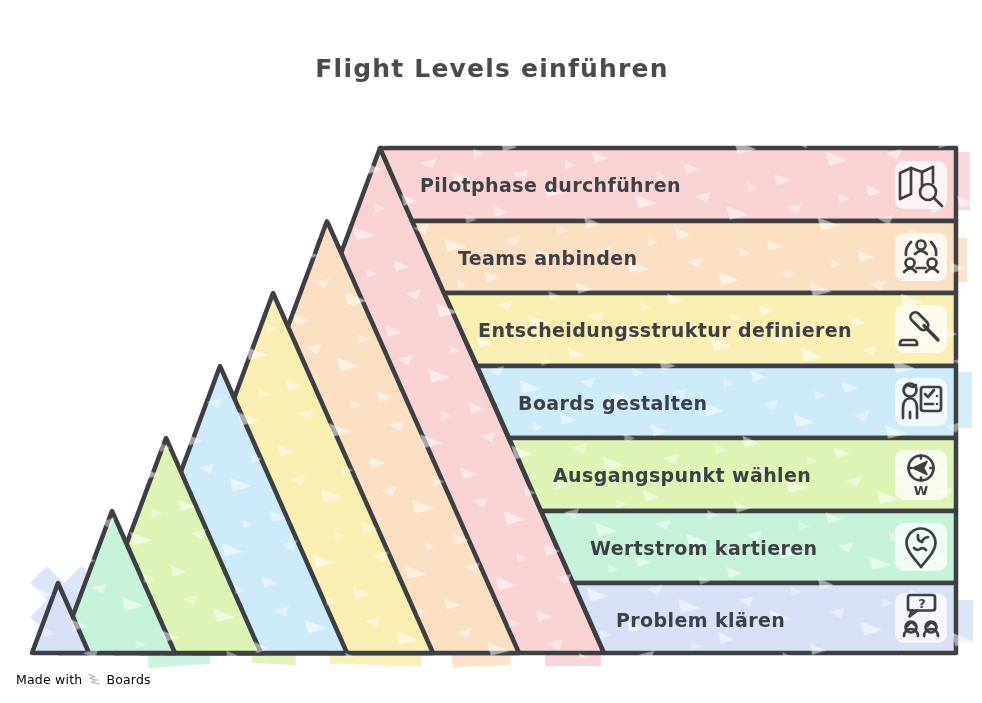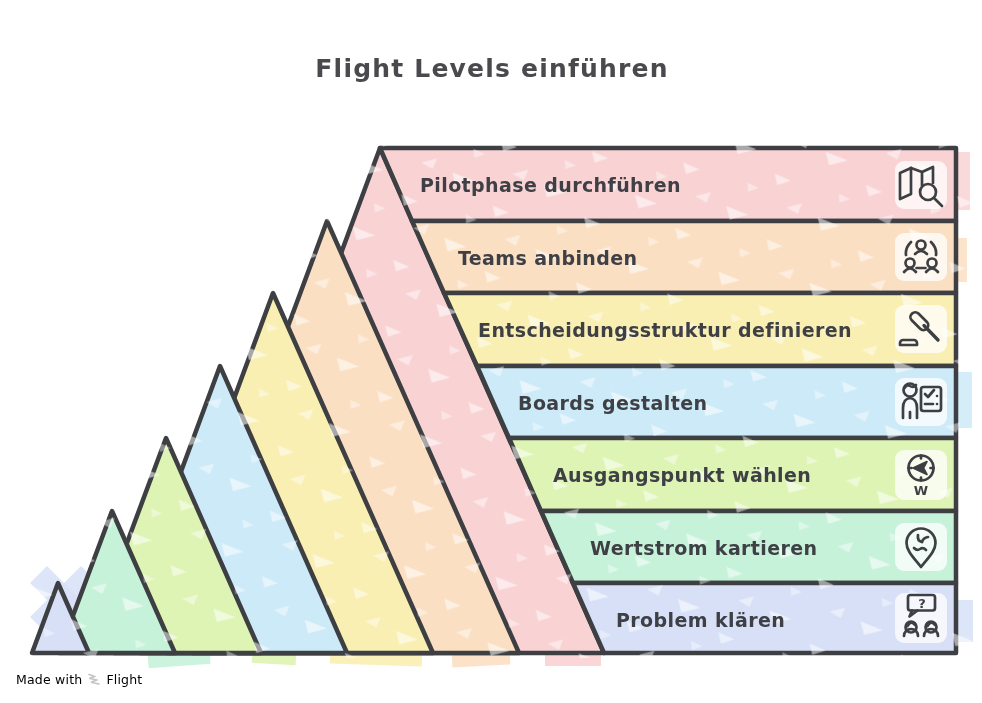--- a/index.html
+++ b/index.html
@@ -171,15 +171,15 @@
   
   <div class="watermark">
     <span>Made with</span>
     <svg width="14" height="13" viewBox="0 0 14 13">
       <g stroke="#c3c5c8" stroke-width="1.7" fill="none" stroke-linecap="round" stroke-linejoin="round">
         <path d="M2,1.5 L8,3.5 L3,5"></path>
         <path d="M3,5.5 L10,7 L4.5,9"></path>
         <path d="M5,9.5 L12,11"></path>
       </g>
     </svg>
-    <span>Flight</span>
+    <span>Boards</span>
   </div>
 </div>
 
 </body></html>

